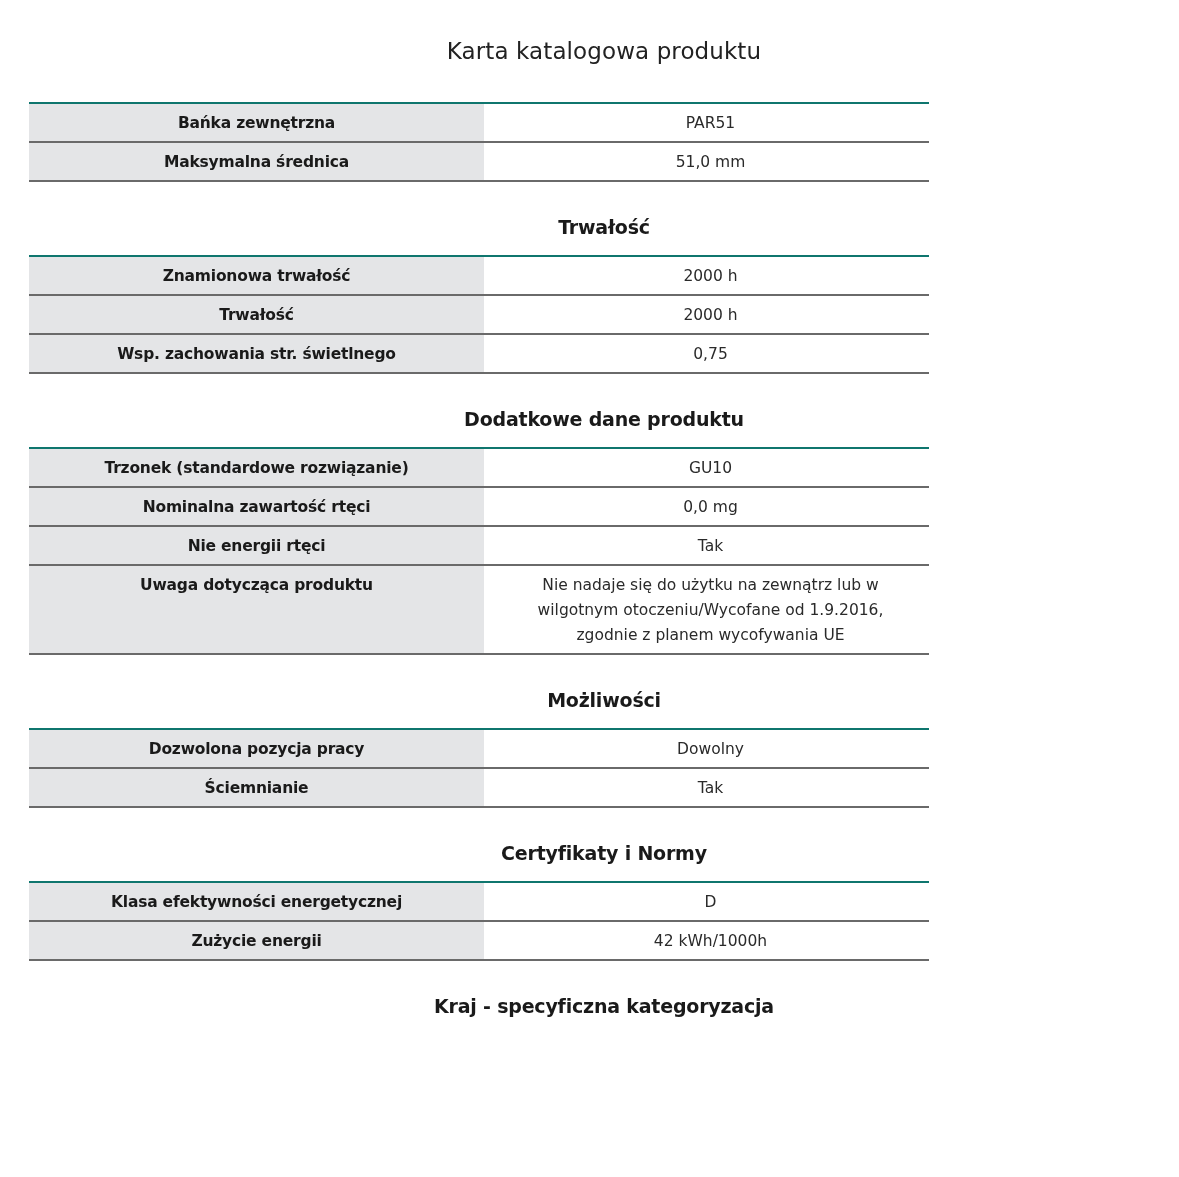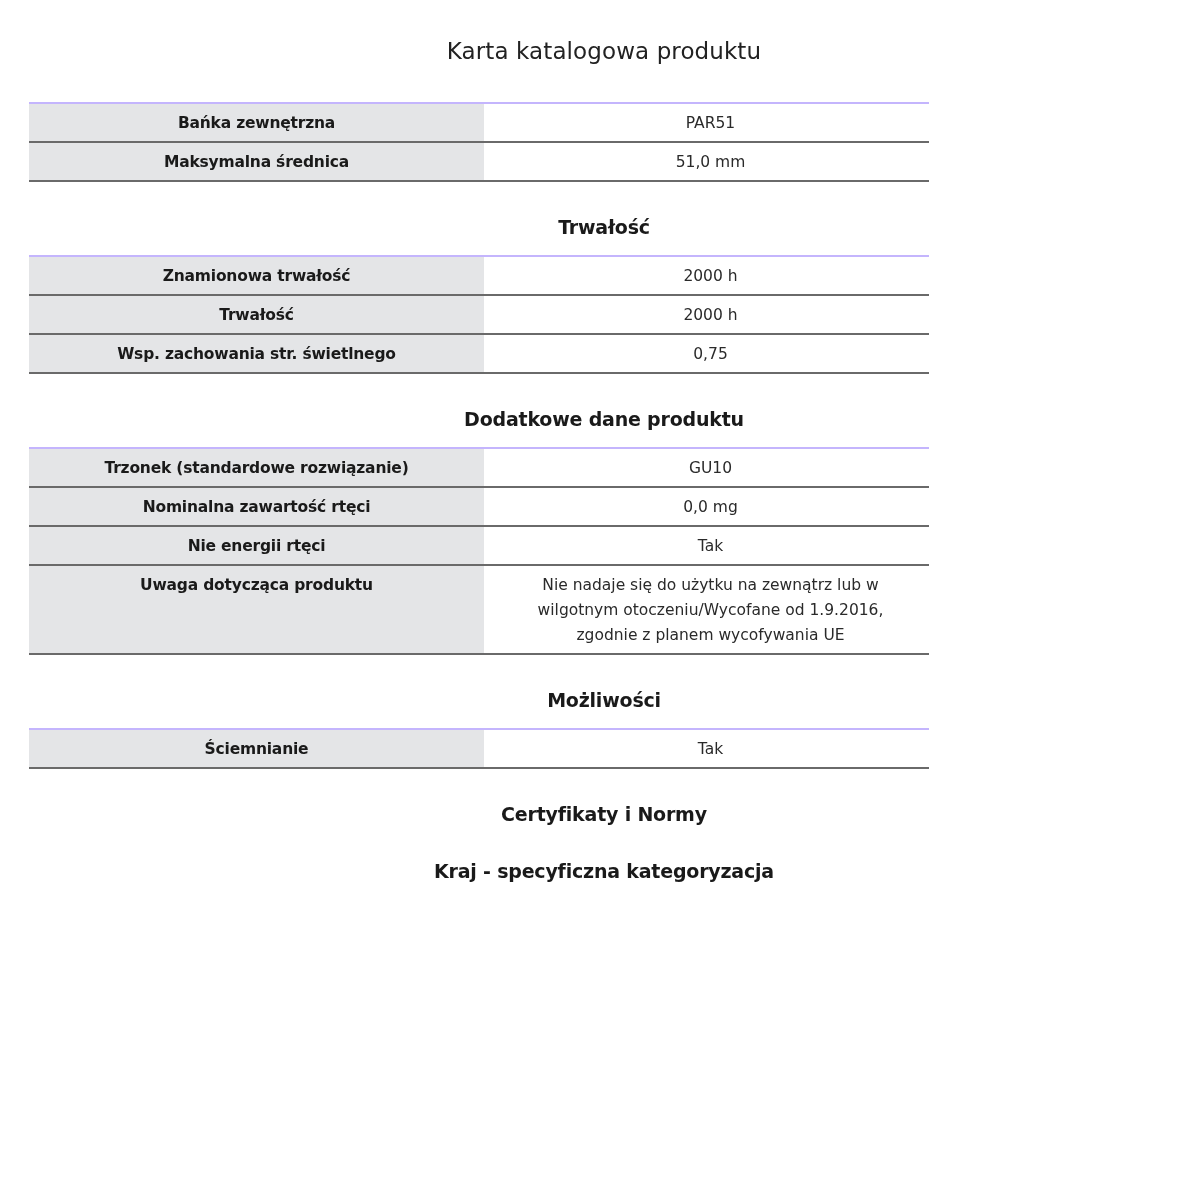--- a/index.html
+++ b/index.html
@@ -13,21 +13,21 @@
     margin: 0; padding-top: 36px; height: 66px;
     font-size: 23px; font-weight: normal; line-height: 30px; color: #222;
     letter-spacing: 0.1px;
   }
   .section-title {
     margin: 0; font-size: 19px; font-weight: bold; color: #1a1a1a;
     line-height: 24px; letter-spacing: -0.2px;
   }
   table.spec {
     width: 900px; border-collapse: collapse; table-layout: fixed;
-    border-top: 2px solid #c4b5fd;
+    border-top: 2px solid #0f766e;
   }
   table.spec td {
     border-bottom: 2px solid #6a6a6a;
     font-size: 15.5px; line-height: 25px; vertical-align: top;
     padding: 7px 11px 5px 11px;
   }
   table.spec td.label {
     width: 433px; background: #e4e5e7; font-weight: bold; color: #1a1a1a;
     letter-spacing: -0.2px;
   }
@@ -95,23 +95,39 @@
     <tr>
       <td class="label">Uwaga dotycząca produktu</td>
       <td class="value">Nie nadaje się do użytku na zewnątrz lub w wilgotnym otoczeniu/Wycofane od 1.9.2016, zgodnie z planem wycofywania UE</td>
     </tr>
   </tbody>
     </table>
 
   <h2 class="section-title s-mozliwosci">Możliwości</h2>
   <table class="spec">
     <tbody>
+        <tr>
+      <td class="label">Dozwolona pozycja pracy</td>
+      <td class="value">Dowolny</td>
+    </tr>
     <tr>
       <td class="label">Ściemnianie</td>
       <td class="value">Tak</td>
     </tr>
   </tbody>
     </table>
 
   <h2 class="section-title s-cert">Certyfikaty i Normy</h2>
+  <table class="spec">
+    <tbody>
+        <tr>
+      <td class="label">Klasa efektywności energetycznej</td>
+      <td class="value">D</td>
+    </tr>
+    <tr>
+      <td class="label">Zużycie energii</td>
+      <td class="value">42 kWh/1000h</td>
+    </tr>
+  </tbody>
+    </table>
 
   <h2 class="section-title s-kraj">Kraj - specyficzna kategoryzacja</h2>
 </div>
 
 </body></html>

